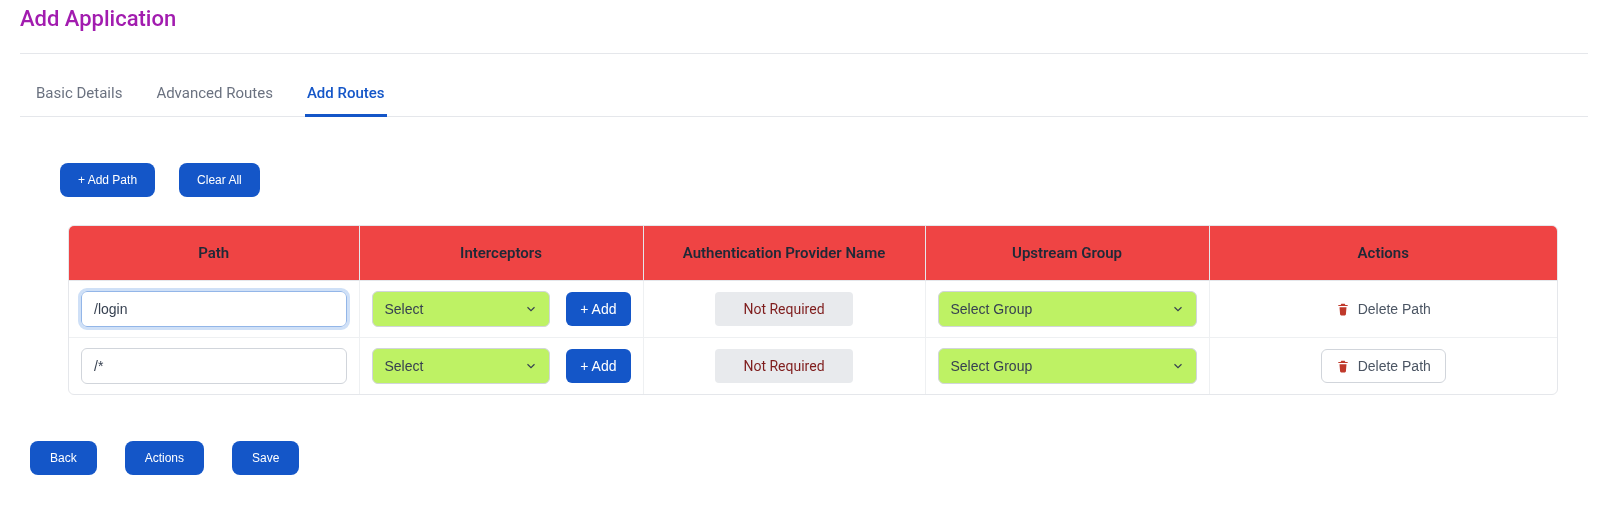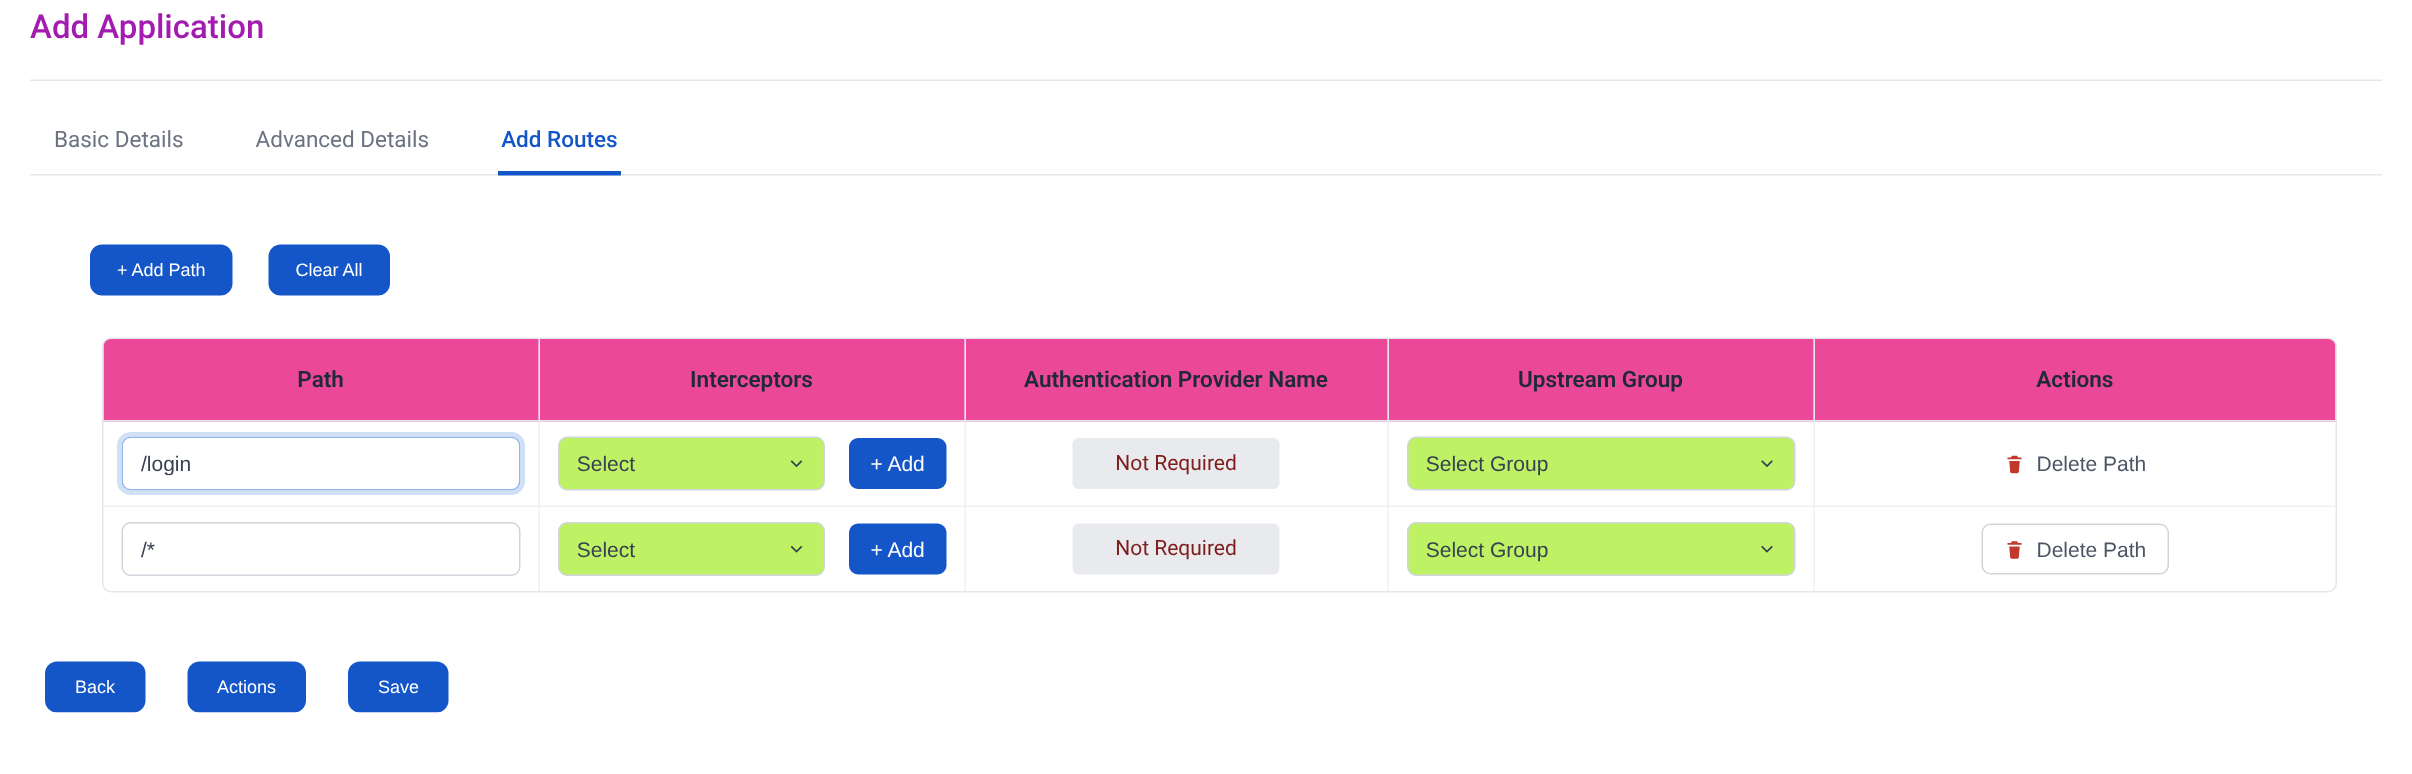--- a/index.html
+++ b/index.html
@@ -16,21 +16,21 @@
     color: #a21caf;
     margin: 6px 0 22px 0;
   }
   .hr {
     border: none;
     border-top: 1px solid #e5e7eb;
     margin: 0 0 0 0;
   }
   .tabs {
     display: flex;
-    gap: 44px;
+    gap: 30px;
     margin-top: 22px;
     border-bottom: 1px solid #e5e7eb;
     padding-left: 14px;
   }
   .tab {
     padding: 8px 2px 14px 2px;
     font-size: 15px;
     color: #6b7280;
     cursor: pointer;
     position: relative;
@@ -64,21 +64,21 @@
     margin: 20px 30px 0 48px;
     border: 1px solid #e5e7eb;
     border-radius: 6px;
     overflow: hidden;
   }
   table {
     width: 100%;
     border-collapse: collapse;
   }
   thead th {
-    background: #ec4899;
+    background: #ef4444;
     font-size: 15px;
     font-weight: 600;
     color: #1f2937;
     padding: 18px 16px;
     text-align: center;
     border-bottom: 1px solid #e5e7eb;
     border-right: 1px solid #e5e7eb;
   }
   thead th:last-child { border-right: none; }
   tbody td {
@@ -187,21 +187,21 @@
   }
 </style>
 </head>
 <body>
 
 <h1 class="page-title">Add Application</h1>
 <hr class="hr">
 
 <div class="tabs">
   <div class="tab">Basic Details</div>
-  <div class="tab">Advanced Details</div>
+  <div class="tab">Advanced Routes</div>
   <div class="tab active">Add Routes</div>
 </div>
 
 <div class="action-bar">
   <button class="btn-primary">+ Add Path</button>
   <button class="btn-primary">Clear All</button>
 </div>
 
 <div class="table-wrapper">
   <table>

